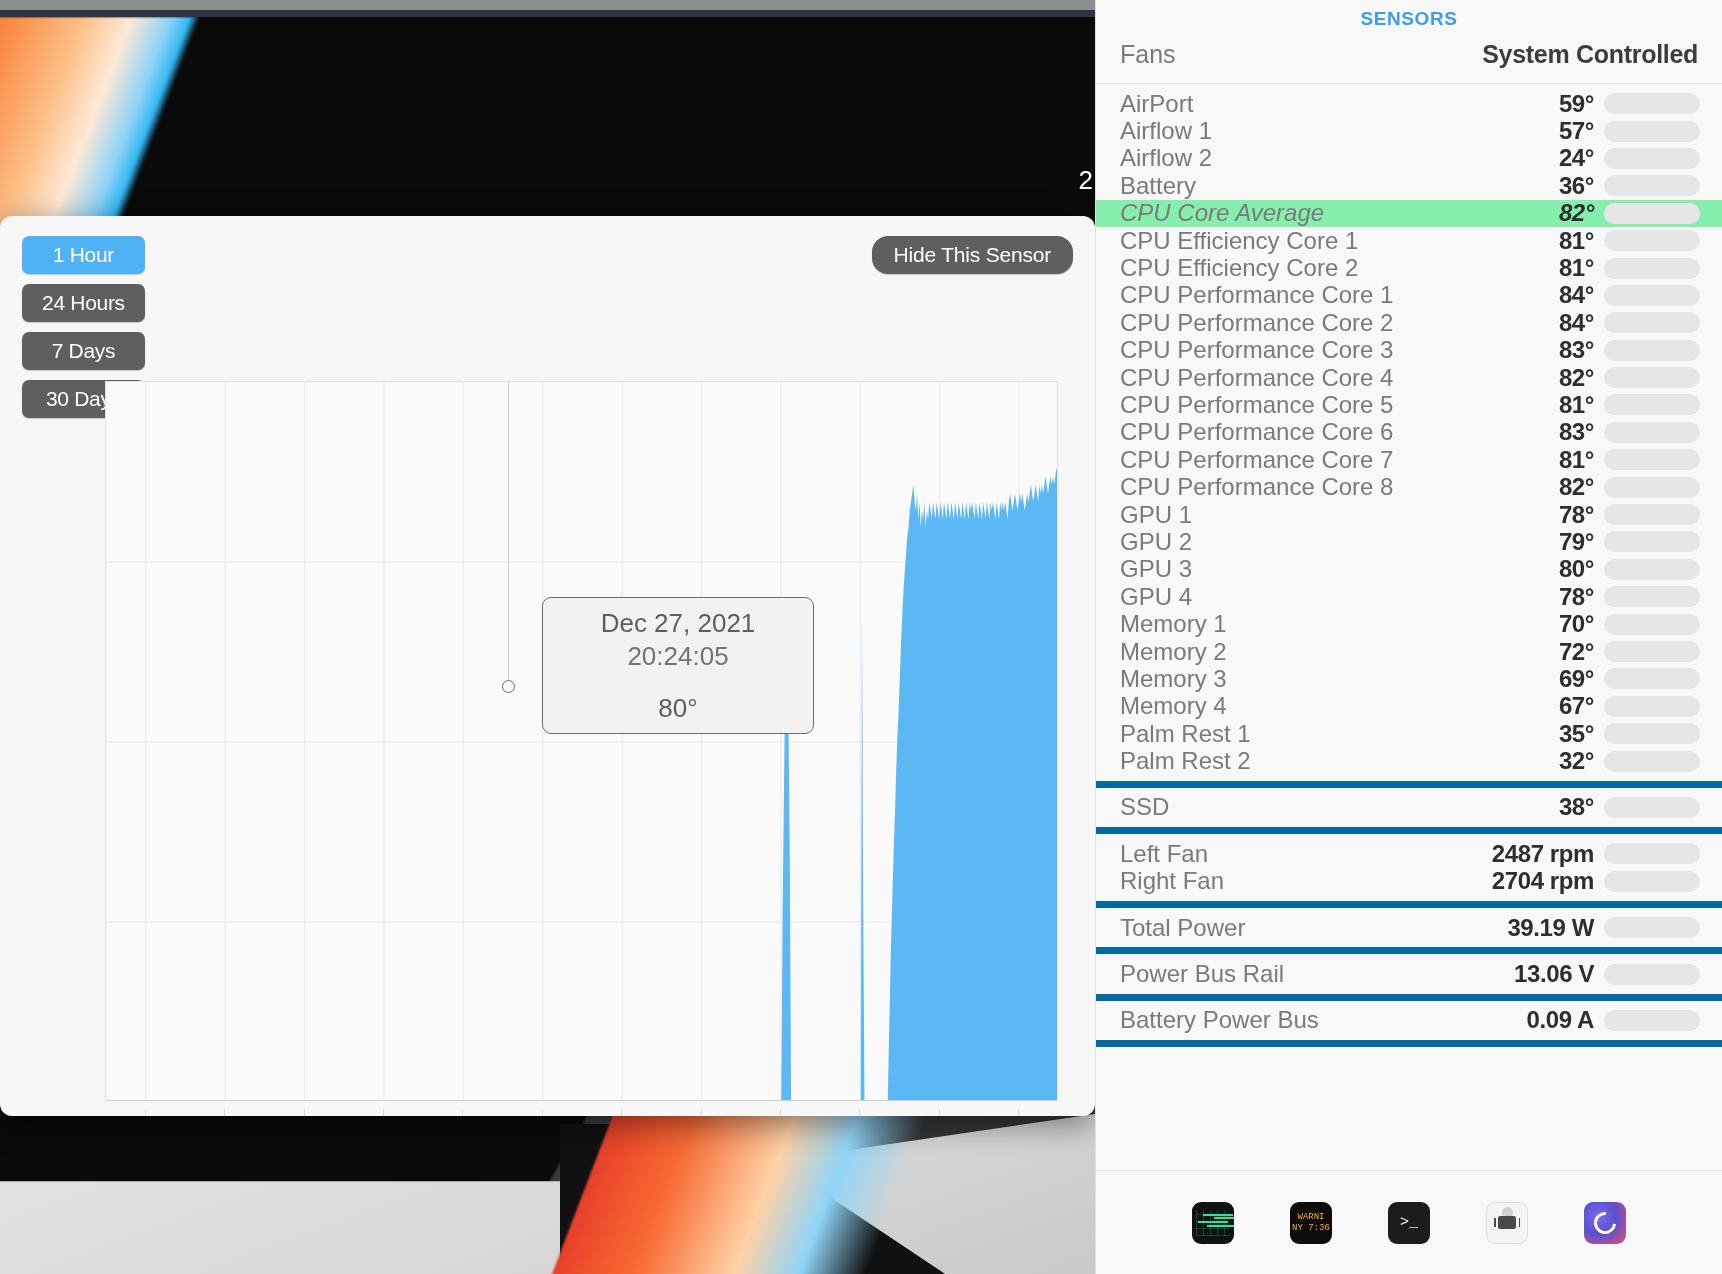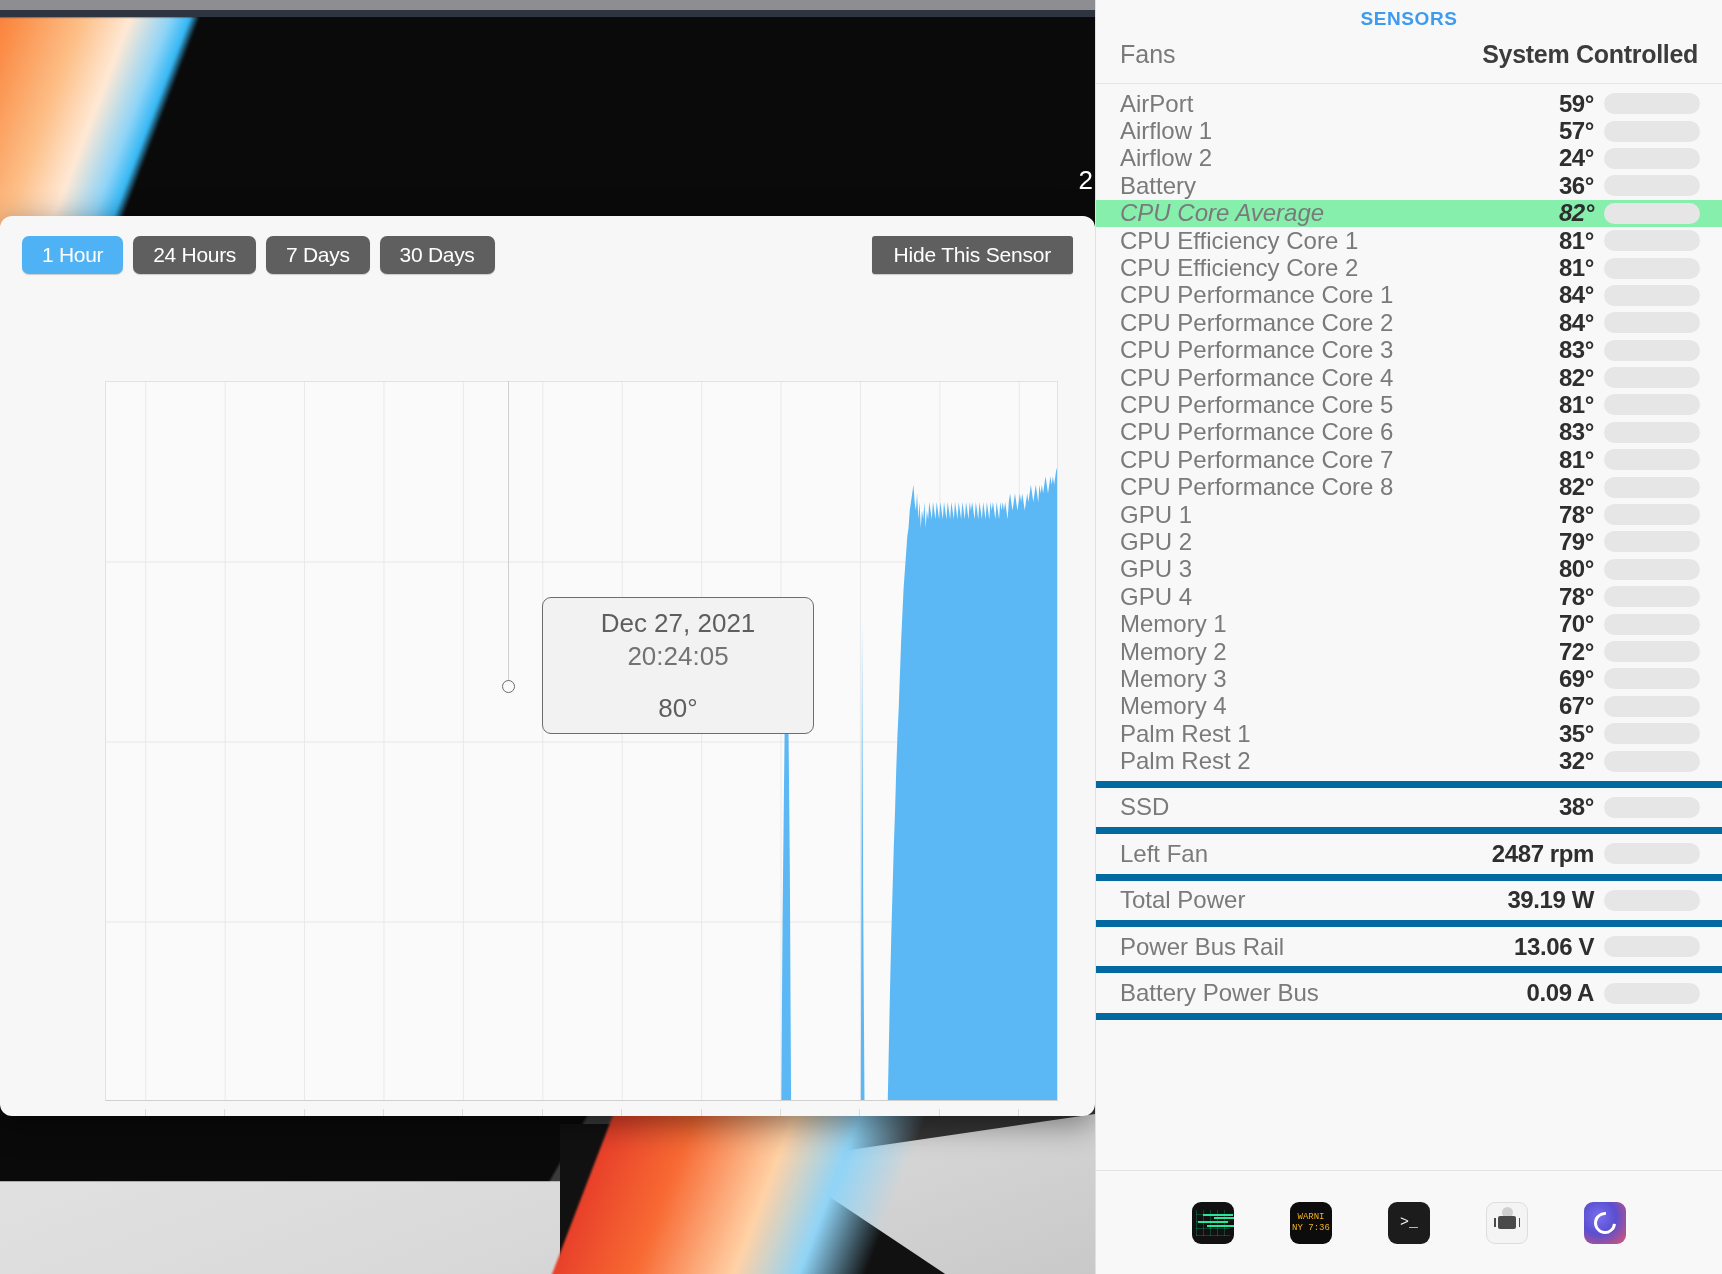--- a/index.html
+++ b/index.html
@@ -68,35 +68,35 @@
     position: absolute; left: 0; top: 216px; width: 1095px; height: 900px;
     background: #f7f7f7;
     border-radius: 12px;
     box-shadow: 0 8px 32px rgba(0,0,0,0.45);
     overflow: hidden;
   }
   .toolbar {
     position: relative; height: 78px; padding: 20px 22px 0 22px;
     display: flex; align-items: flex-start;
   }
-  .seg-group { display: flex; gap: 10px; }
+  .seg-group { display: flex; gap: 10px; flex-direction: column; }
   .seg-btn {
     height: 38px; padding: 0 20px;
     border-radius: 7px; border: none;
     background: #5f5f5f; color: #fff;
     font-family: "Liberation Sans", sans-serif;
     font-size: 21px; letter-spacing: -0.3px;
     display: flex; align-items: center; justify-content: center;
     cursor: pointer; white-space: nowrap;
     box-shadow: 0 1px 1px rgba(0,0,0,0.18);
   }
   .seg-btn.active { background: #4fb2f5; }
   .hide-btn {
     margin-left: auto; height: 38px; padding: 0 22px;
-    border-radius: 3px; border: none;
+    border-radius: 16px; border: none;
     background: #5f5f5f; color: #fff;
     font-size: 21px; letter-spacing: -0.2px;
     display: flex; align-items: center; justify-content: center;
     cursor: pointer; white-space: nowrap;
     box-shadow: 0 1px 1px rgba(0,0,0,0.18);
   }
 
   
   .chart-area { position: relative; width: 1095px; height: 822px; }
   .plot {
@@ -455,20 +455,25 @@
             <span class="s-val">38°</span>
             <span class="bar-track"><span class="bar-fill" style="width: 79%;"></span></span>
           </div>
         </div>
         <div class="sensor-group">
           <div class="sensor-row">
             <span class="s-name">Left Fan</span>
             <span class="s-val">2487 rpm</span>
             <span class="bar-track"><span class="bar-fill" style="width: 28%;"></span></span>
           </div>
+          <div class="sensor-row">
+            <span class="s-name">Right Fan</span>
+            <span class="s-val">2704 rpm</span>
+            <span class="bar-track"><span class="bar-fill" style="width: 28%;"></span></span>
+          </div>
         </div>
         <div class="sensor-group">
           <div class="sensor-row">
             <span class="s-name">Total Power</span>
             <span class="s-val">39.19 W</span>
             <span class="bar-track"><span class="bar-fill" style="width: 47%;"></span></span>
           </div>
         </div>
         <div class="sensor-group">
           <div class="sensor-row">

